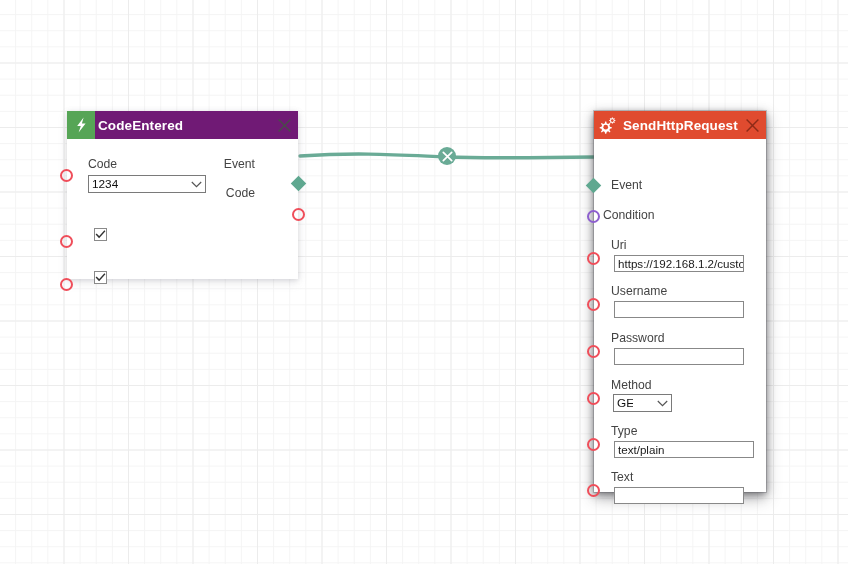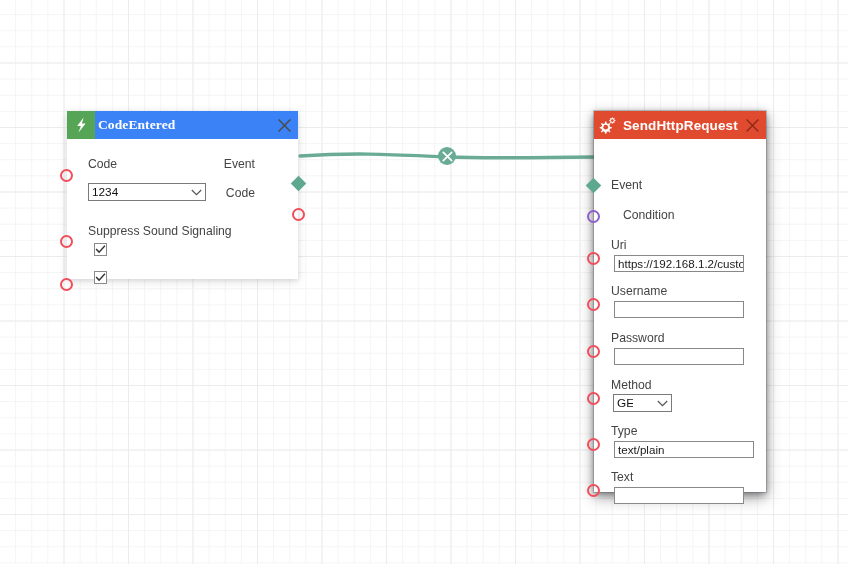--- a/index.html
+++ b/index.html
@@ -181,21 +181,21 @@
 <body>
 
 <div id="canvas">
 
   <svg id="wires" viewBox="0 0 848 564" width="848" height="564">
     <path d="M 300 156 C 360 152, 400 155, 446 157 C 500 159, 550 157, 596 157" fill="none" stroke="#6aab96" stroke-width="3.4" stroke-linecap="round"></path>
   </svg>
 
   <div class="node unselected" style="left:67px; top:111px; width:231px; height:168px;">
 
-    <div class="node-header" style="background:#3b82f6;font-family:Liberation Serif, serif;">
+    <div class="node-header" style="background:#701a75;">
       <div class="hdr-iconbox" style="background:#56a556;">
         <svg width="13" height="16" viewBox="0 0 13 16">
           <path d="M8.6 0.4 L2.2 9.1 L5.8 9.1 L3.6 15.6 L10.6 6.4 L6.9 6.4 Z" fill="#ffffff"></path>
         </svg>
       </div>
       <div class="hdr-title">CodeEntered</div>
       <div class="hdr-close">
         <svg width="15" height="15" viewBox="0 0 15 15">
           <path d="M1.6 1.6 L13.4 13.4 M13.4 1.6 L1.6 13.4" stroke="#4a4a4a" stroke-width="1.45" fill="none"></path>
         </svg>
@@ -203,32 +203,31 @@
     </div>
 
     <div class="node-body">
 
       <div class="port port-circle" style="left:-7px; top:30px;"></div>
       <div class="port port-circle" style="left:-7px; top:96px;"></div>
       <div class="port port-circle" style="left:-7px; top:139px;"></div>
 
       <div class="row" style="position:absolute; left:21px; top:18px;">
         <div class="row-label">Code</div>
-        <div class="combo" style="width:118px; margin-top:11px;">
+        <div class="combo" style="width:118px; margin-top:3px;">
           <span class="cv">1234</span>
           <span class="carrow">
             <svg width="11" height="7" viewBox="0 0 11 7">
               <path d="M0.8 1 L5.5 5.6 L10.2 1" stroke="#555555" stroke-width="1.2" fill="none"></path>
             </svg>
           </span>
         </div>
       </div>
 
       <div class="row" style="position:absolute; left:21px; top:85px;">
-        <div class="row-label">Suppress Sound Signaling</div>
         <div class="checkbox" style="margin-top:4px; margin-left:6px;">
           <svg width="11" height="9" viewBox="0 0 11 9">
             <path d="M1.1 3.9 L4.1 7.1 L9.9 0.7" stroke="#333333" stroke-width="1.4" fill="none"></path>
           </svg>
         </div>
       </div>
 
       <div class="row" style="position:absolute; left:21px; top:128px;">
         <div class="checkbox" style="margin-top:4px; margin-left:6px;">
           <svg width="11" height="9" viewBox="0 0 11 9">
@@ -278,21 +277,21 @@
         </svg>
       </div>
     </div>
 
     <div class="node-body">
 
       <div class="diamond-shape" style="left:-6px; top:41px;"></div>
       <div class="row-label" style="position:absolute; left:17px; top:39px;">Event</div>
 
       <div class="port port-circle purple" style="left:-7px; top:71px;"></div>
-      <div class="row-label" style="position:absolute; left:29px; top:69px;">Condition</div>
+      <div class="row-label" style="position:absolute; left:9px; top:69px;">Condition</div>
 
       <div class="port port-circle" style="left:-7px; top:113px;"></div>
       <div class="row-label" style="position:absolute; left:17px; top:99px;">Uri</div>
       <div class="field" style="position:absolute; left:20px; top:116px; width:130px;">
         <span>https://192.168.1.2/custo</span>
       </div>
 
       <div class="port port-circle" style="left:-7px; top:159px;"></div>
       <div class="row-label" style="position:absolute; left:17px; top:145px;">Username</div>
       <div class="field" style="position:absolute; left:20px; top:162px; width:130px;">

